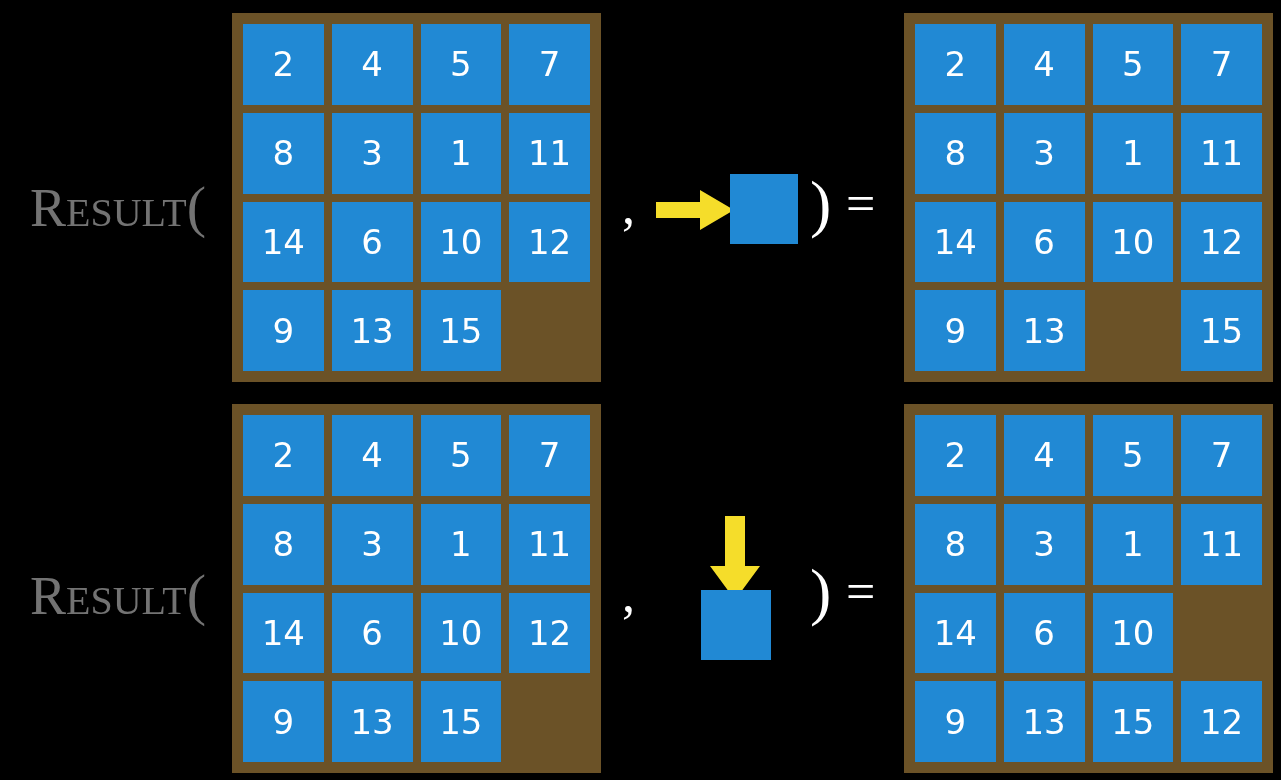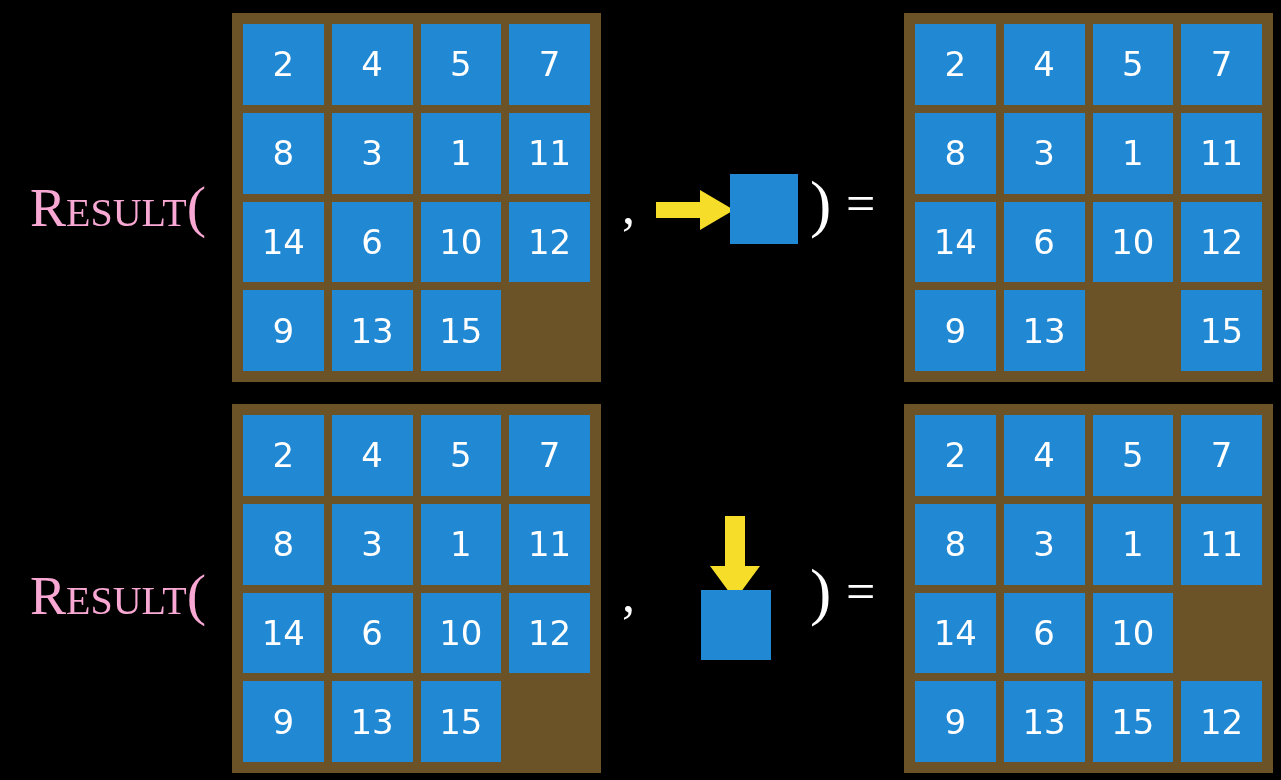--- a/index.html
+++ b/index.html
@@ -13,21 +13,21 @@
     width: 1281px;
     height: 780px;
     background: #000000;
     overflow: hidden;
     font-family: "Liberation Sans", sans-serif;
   }
 
   
   .result-label {
     position: absolute;
-    color: #f9a8d4;
+    color: #737373;
     font-family: "Liberation Serif", serif;
     white-space: nowrap;
     line-height: 1;
     user-select: none;
   }
   .result-label .cap {
     font-size: 54px;
   }
   .result-label .small {
     font-size: 40px;

